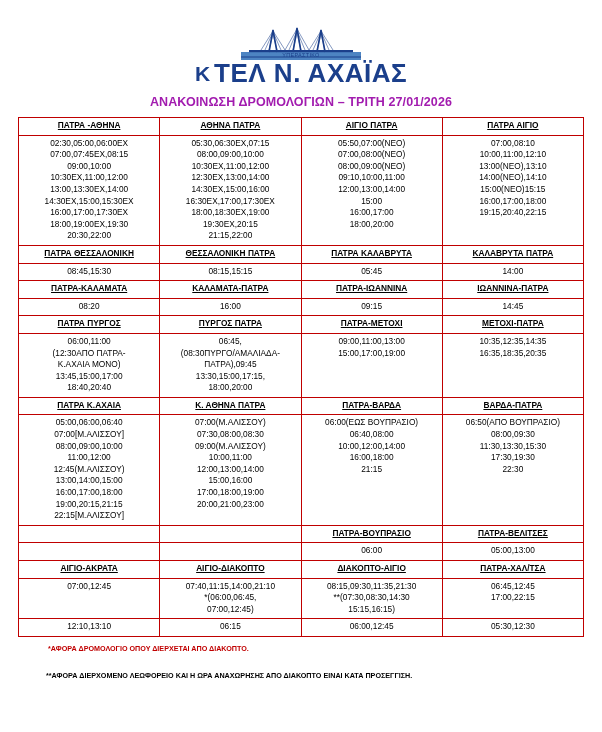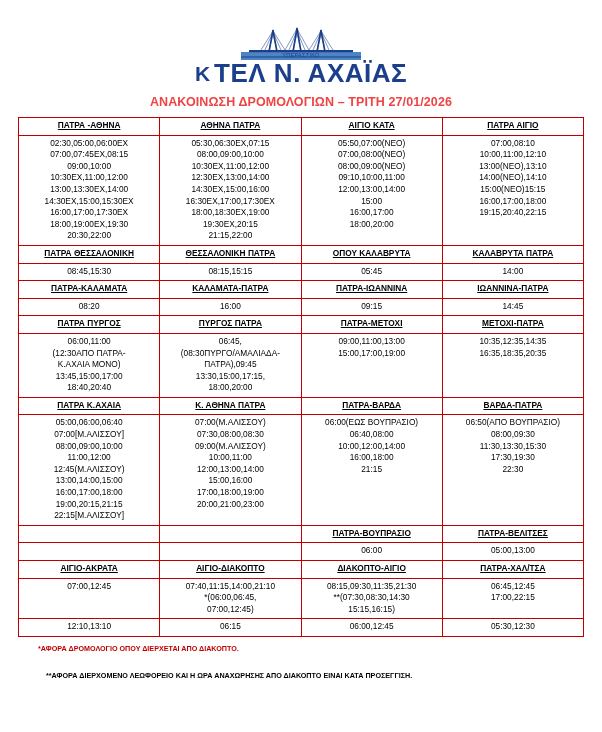--- a/index.html
+++ b/index.html
@@ -63,21 +63,21 @@
     position: absolute;
     top: 30px;
     left: 50%;
     transform: translateX(-50%);
     white-space: nowrap;
     letter-spacing: 0.3px;
   }
   
   .doc-title {
     text-align: center;
-    color: #ef4444;
+    color: #a21caf;
     font-weight: bold;
     font-size: 12.5px;
     margin: 6px 0 8px 0;
     letter-spacing: 0.1px;
   }
   
   table.schedule {
     border-collapse: collapse;
     width: 566px;
     margin: 0 auto;
@@ -106,21 +106,21 @@
     color: #000;
   }
   td.empty {
     border: 1px solid #c00000;
   }
   
   .note {
     color: #c00000;
     font-weight: bold;
     font-size: 7.2px;
-    margin: 7px 0 0 20px;
+    margin: 7px 0 0 30px;
   }
   .note2 {
     color: #000;
     font-weight: bold;
     font-size: 7.2px;
     margin: 18px 0 0 28px;
   }
 </style>
 </head>
 <body>
@@ -167,33 +167,33 @@
     <colgroup>
       <col style="width:25%">
         <col style="width:25%">
         <col style="width:25%">
         <col style="width:25%">
     </colgroup>
     <tbody id="table-body">
         <tr>
           <td class="head">ΠΑΤΡΑ -ΑΘΗΝΑ</td>
           <td class="head">ΑΘΗΝΑ ΠΑΤΡΑ</td>
-          <td class="head">ΑΙΓΙΟ ΚΑΤΑ</td>
+          <td class="head">ΑΙΓΙΟ ΠΑΤΡΑ</td>
           <td class="head">ΠΑΤΡΑ ΑΙΓΙΟ</td>
         </tr>
         <tr>
           <td class="body">02:30,05:00,06:00ΕΧ<br>07:00,07:45ΕΧ,08:15<br>09:00,10:00<br>10:30ΕΧ,11:00,12:00<br>13:00,13:30ΕΧ,14:00<br>14:30ΕΧ,15:00,15:30ΕΧ<br>16:00,17:00,17:30ΕΧ<br>18:00,19:00ΕΧ,19:30<br>20:30,22:00</td>
           <td class="body">05:30,06:30ΕΧ,07:15<br>08:00,09:00,10:00<br>10:30ΕΧ,11:00,12:00<br>12:30ΕΧ,13:00,14:00<br>14:30ΕΧ,15:00,16:00<br>16:30ΕΧ,17:00,17:30ΕΧ<br>18:00,18:30ΕΧ,19:00<br>19:30ΕΧ,20:15<br>21:15,22:00</td>
           <td class="body">05:50,07:00(ΝΕΟ)<br>07:00,08:00(ΝΕΟ)<br>08:00,09:00(ΝΕΟ)<br>09:10,10:00,11:00<br>12:00,13:00,14:00<br>15:00<br>16:00,17:00<br>18:00,20:00</td>
           <td class="body">07:00,08:10<br>10:00,11:00,12:10<br>13:00(ΝΕΟ),13:10<br>14:00(ΝΕΟ),14:10<br>15:00(ΝΕΟ)15:15<br>16:00,17:00,18:00<br>19:15,20:40,22:15</td>
         </tr>
         <tr>
           <td class="head">ΠΑΤΡΑ ΘΕΣΣΑΛΟΝΙΚΗ</td>
           <td class="head">ΘΕΣΣΑΛΟΝΙΚΗ ΠΑΤΡΑ</td>
-          <td class="head">ΟΠΟΥ ΚΑΛΑΒΡΥΤΑ</td>
+          <td class="head">ΠΑΤΡΑ ΚΑΛΑΒΡΥΤΑ</td>
           <td class="head">ΚΑΛΑΒΡΥΤΑ ΠΑΤΡΑ</td>
         </tr>
         <tr>
           <td class="body">08:45,15:30</td>
           <td class="body">08:15,15:15</td>
           <td class="body">05:45</td>
           <td class="body">14:00</td>
         </tr>
         <tr>
           <td class="head">ΠΑΤΡΑ-ΚΑΛΑΜΑΤΑ</td>

